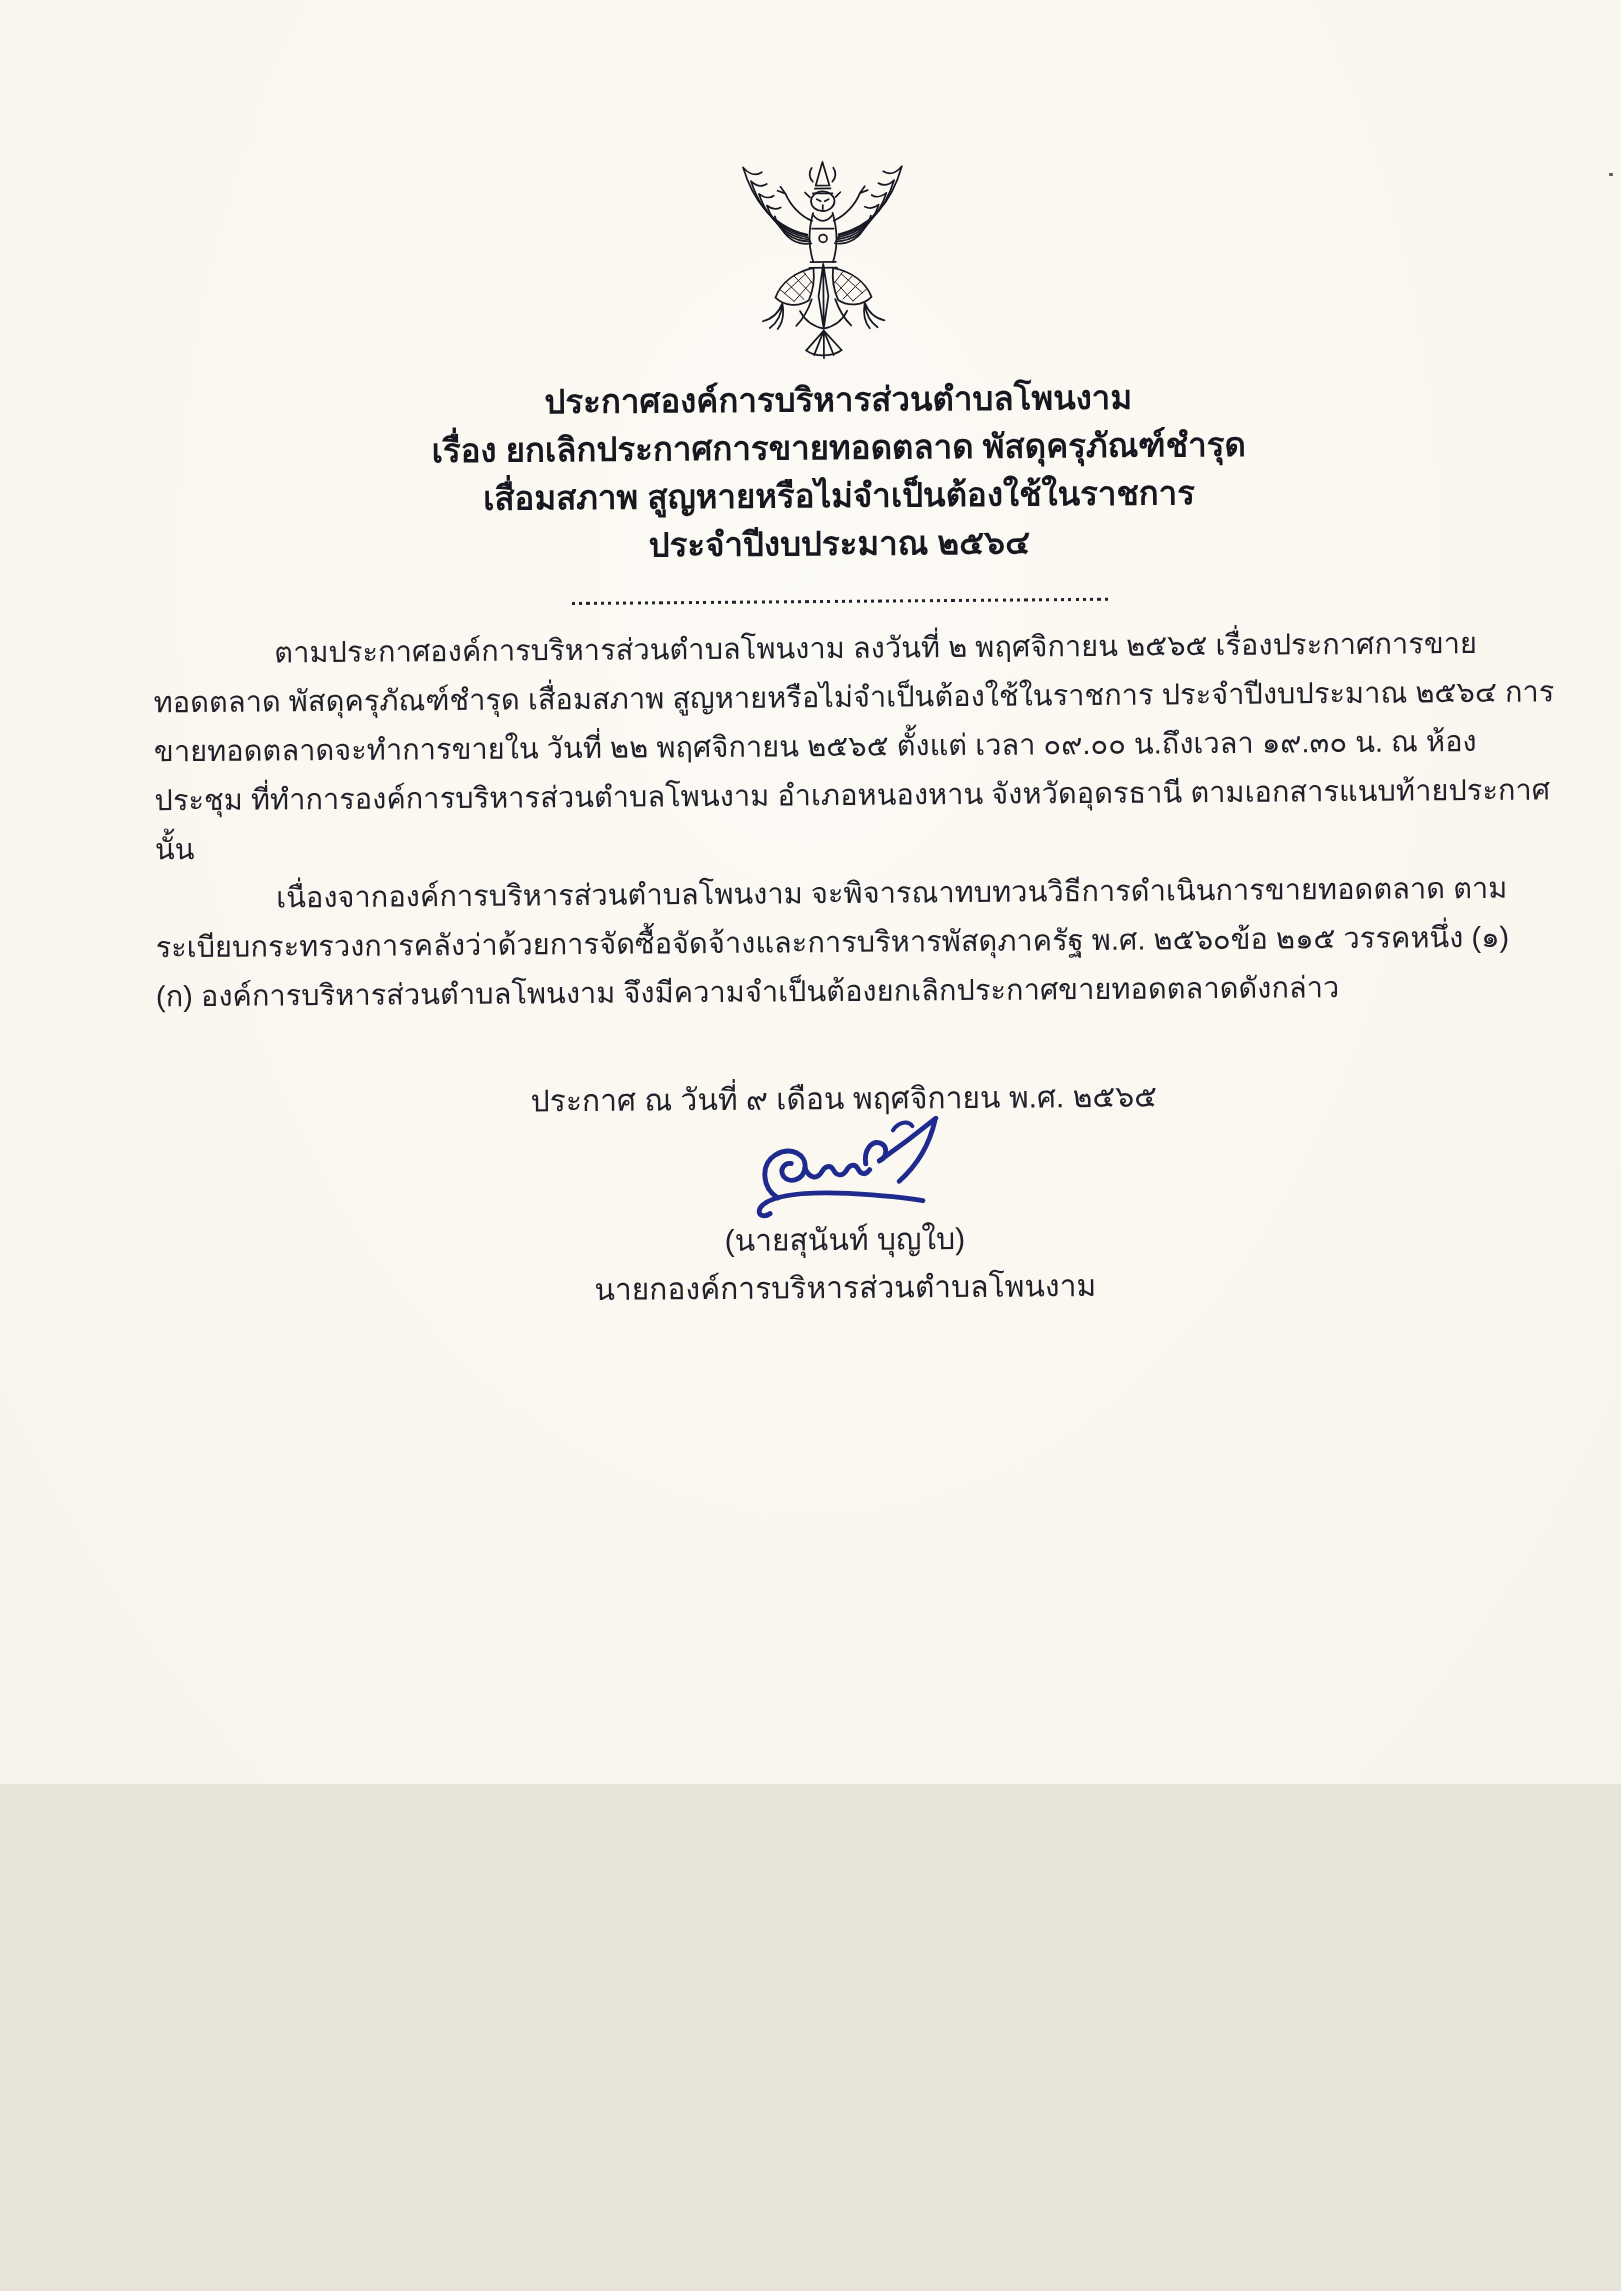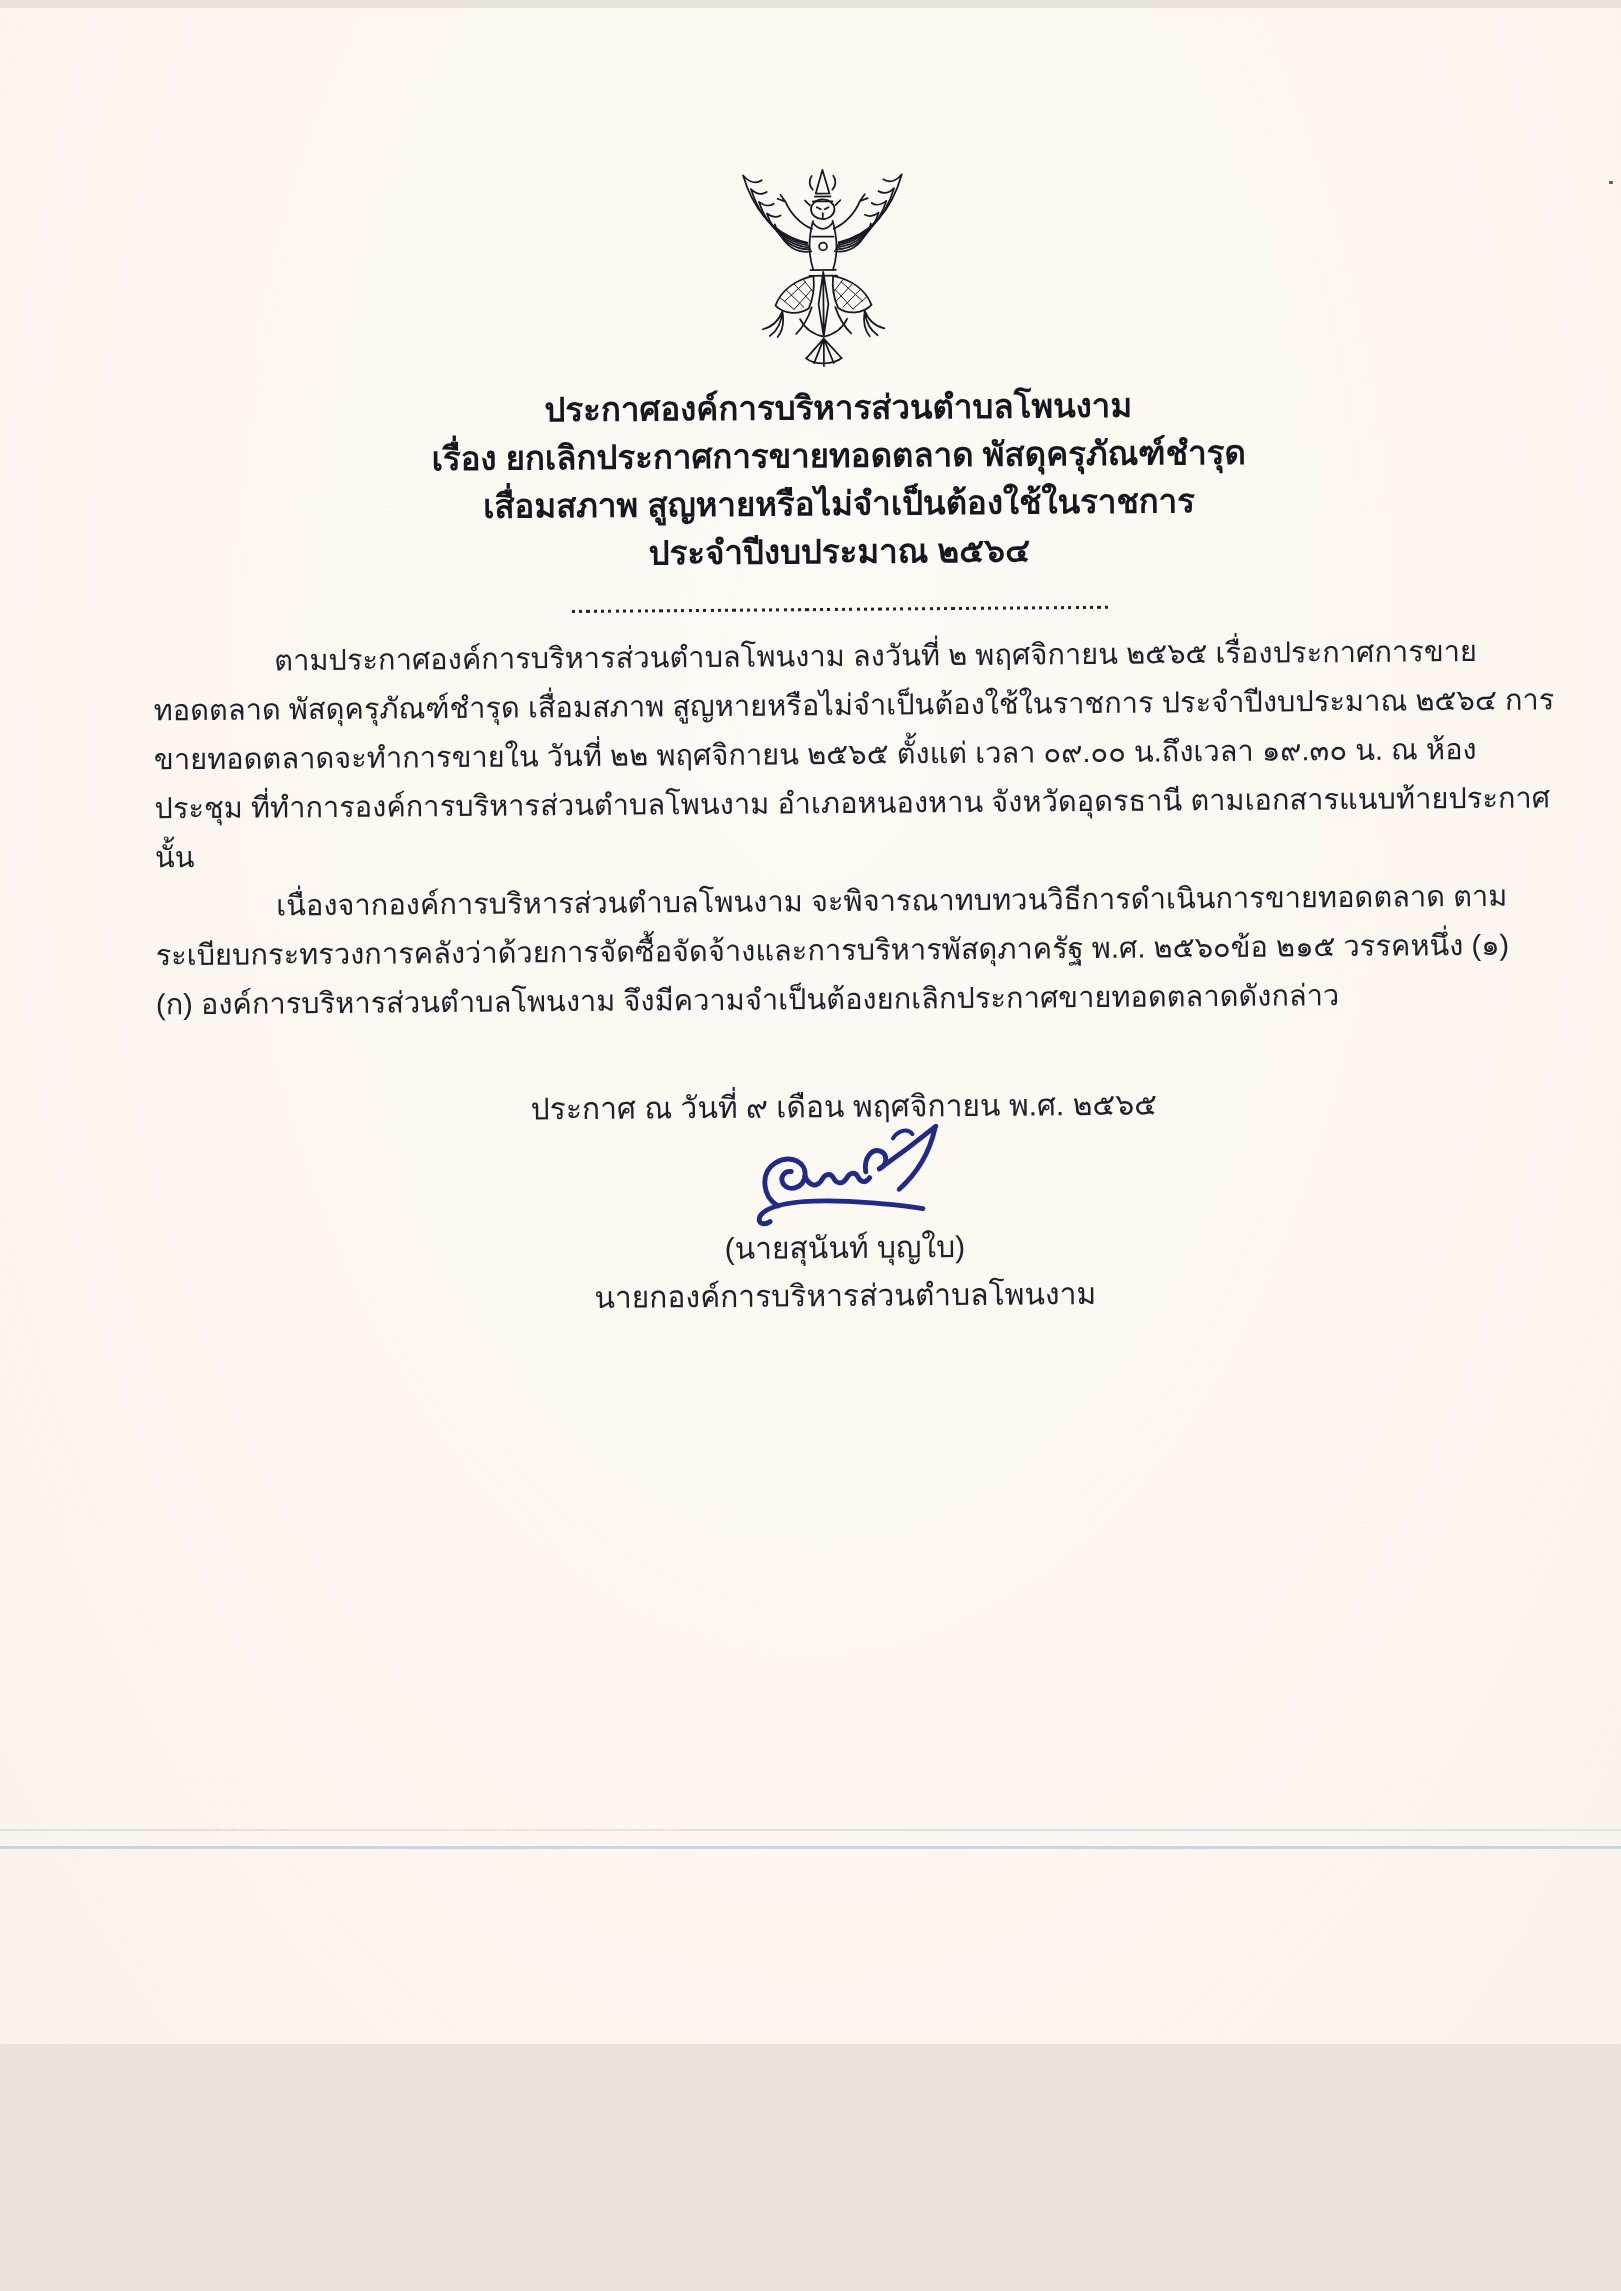--- a/index.html
+++ b/index.html
@@ -1,19 +1,19 @@
 <!DOCTYPE html>
 <html><head>
 <meta charset="utf-8">
 <style>
   html,body{margin:0;padding:0;background:#e8e4da;}
   .page{
     position:relative;
-    width:1621px;height:2036px;
-    margin:8px auto;
+    width:1621px;height:1784px;
+    margin:0 auto;
     overflow:hidden;
     background:radial-gradient(ellipse at 50% 32%, #fcfaf5 0%, #fbf7f0 55%, #f8f3ea 100%);
     font-family:"Liberation Sans","DejaVu Sans",sans-serif;
     color:#1f1f28;
   }
   .tilt{
     position:absolute;left:0;top:0;width:1621px;height:2292px;
     transform:rotate(-0.45deg);
     transform-origin:833px 745px;
   }

